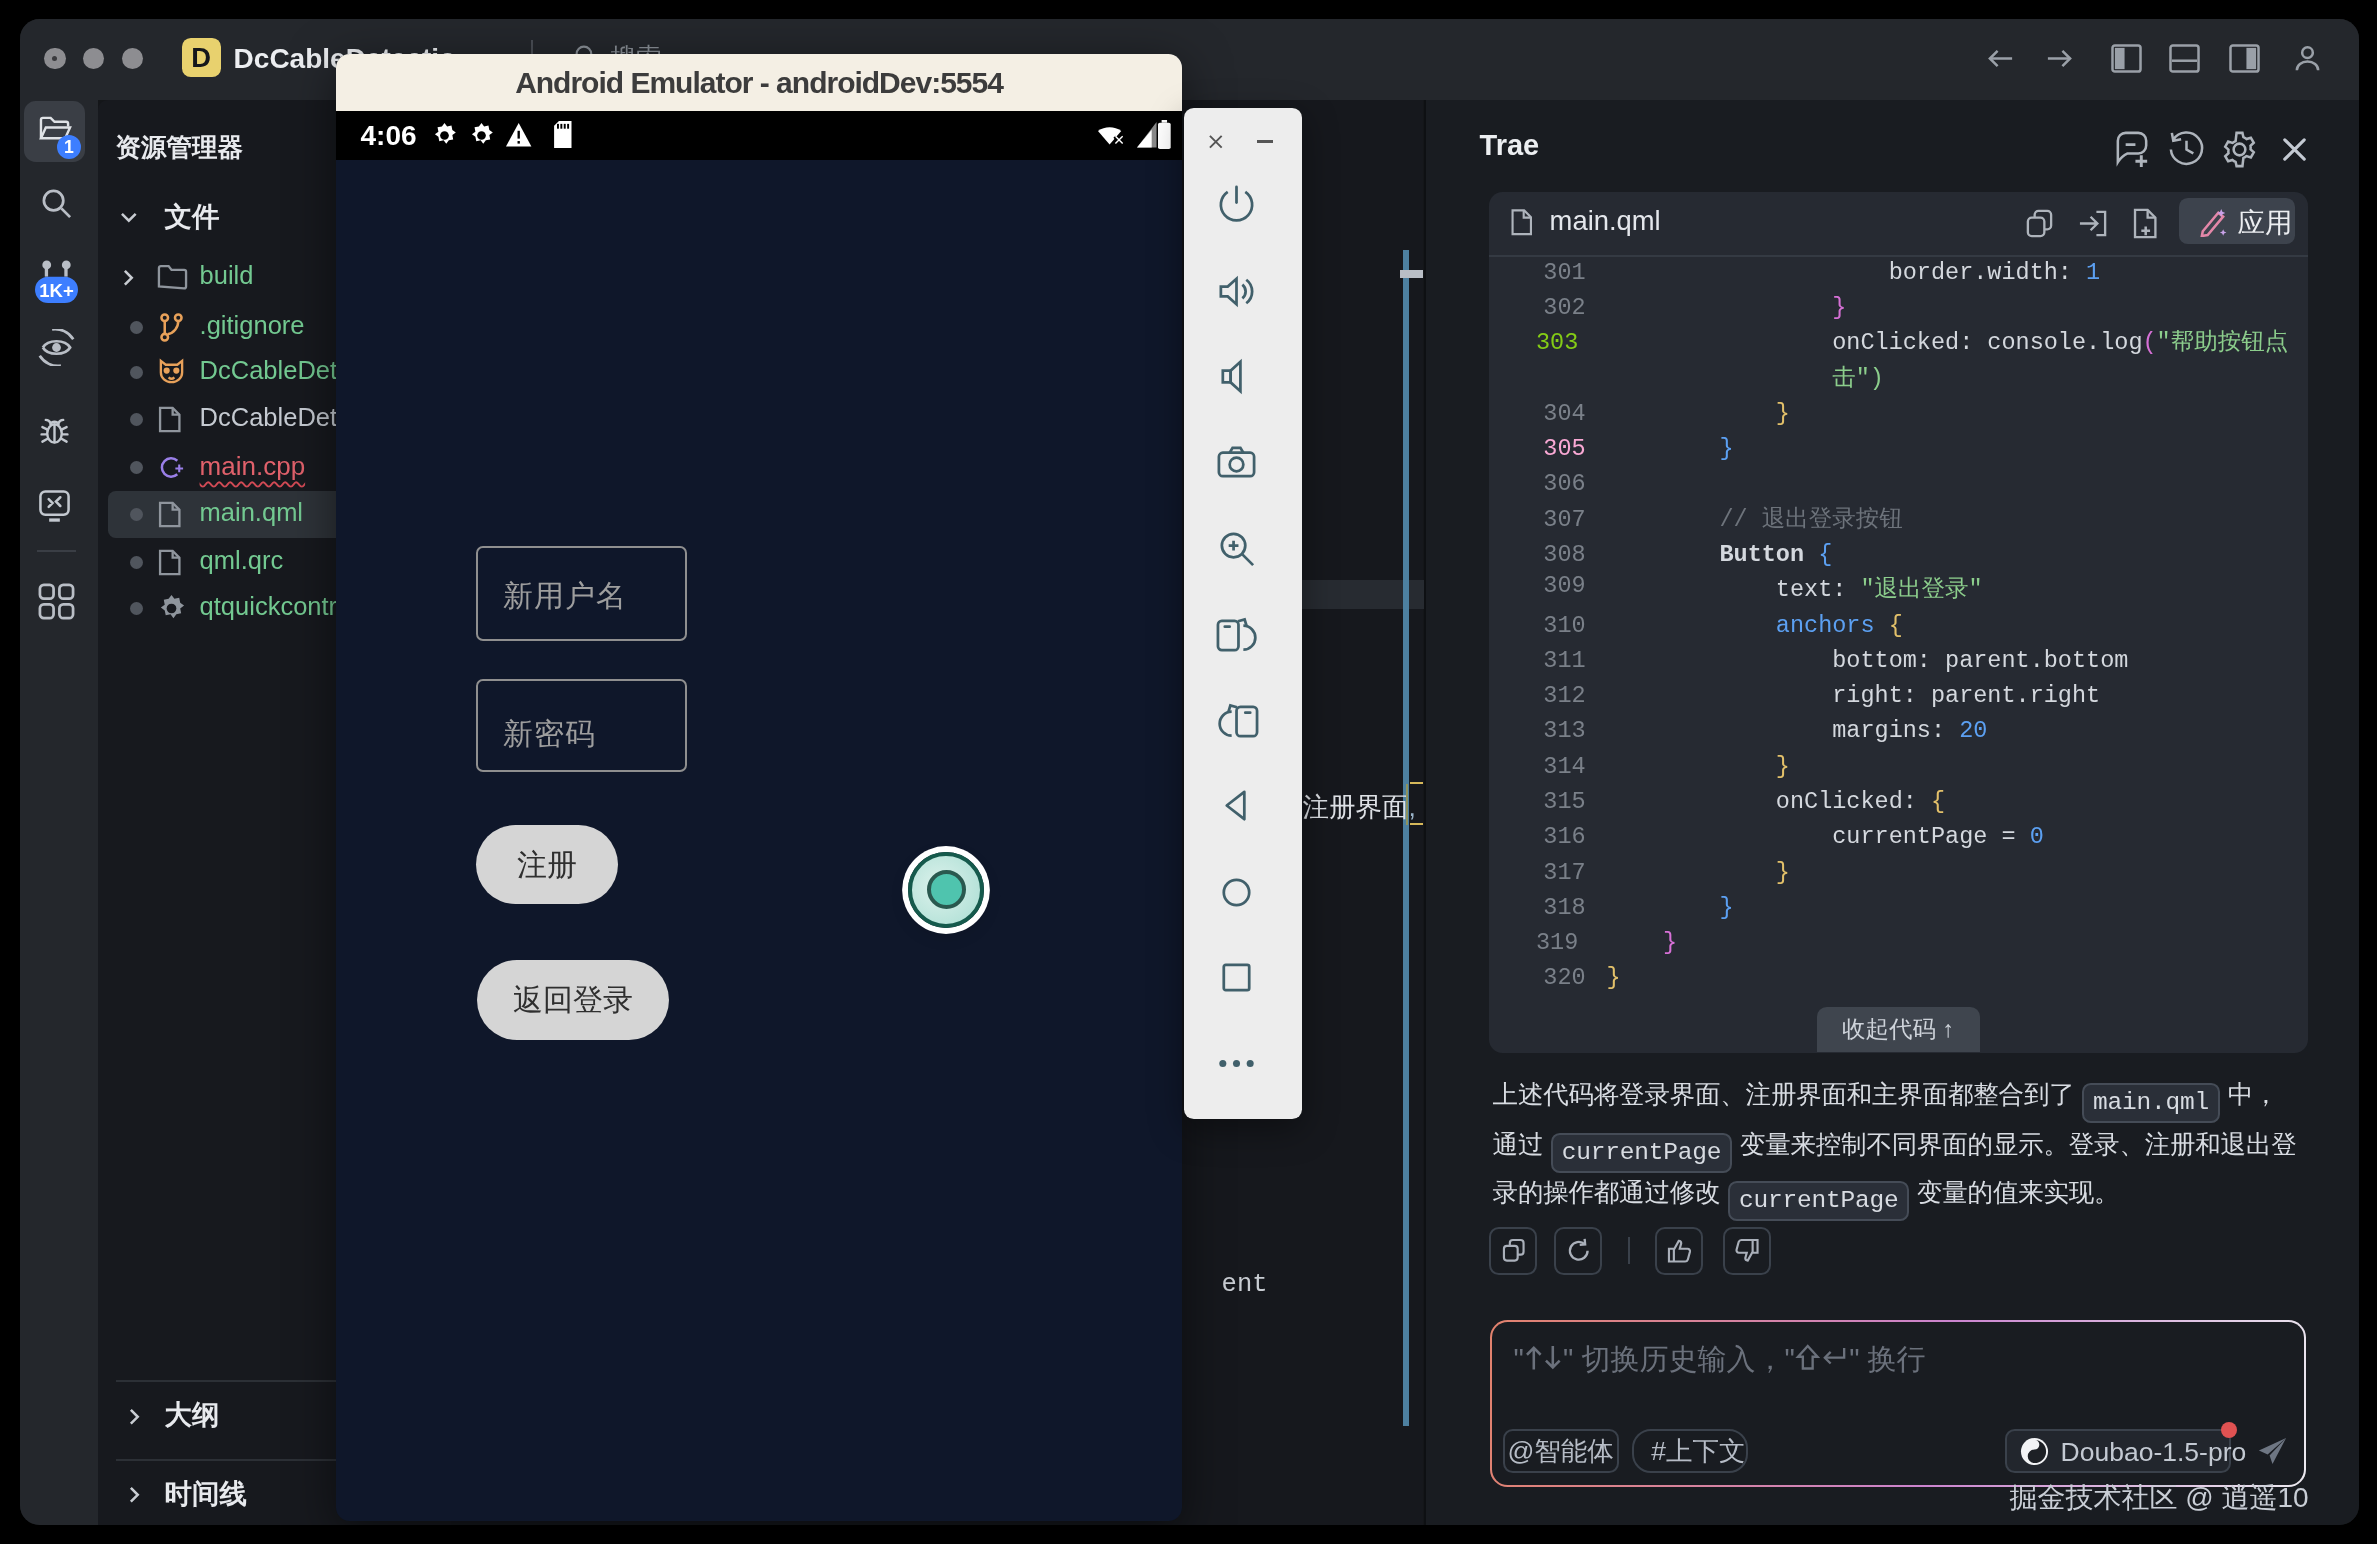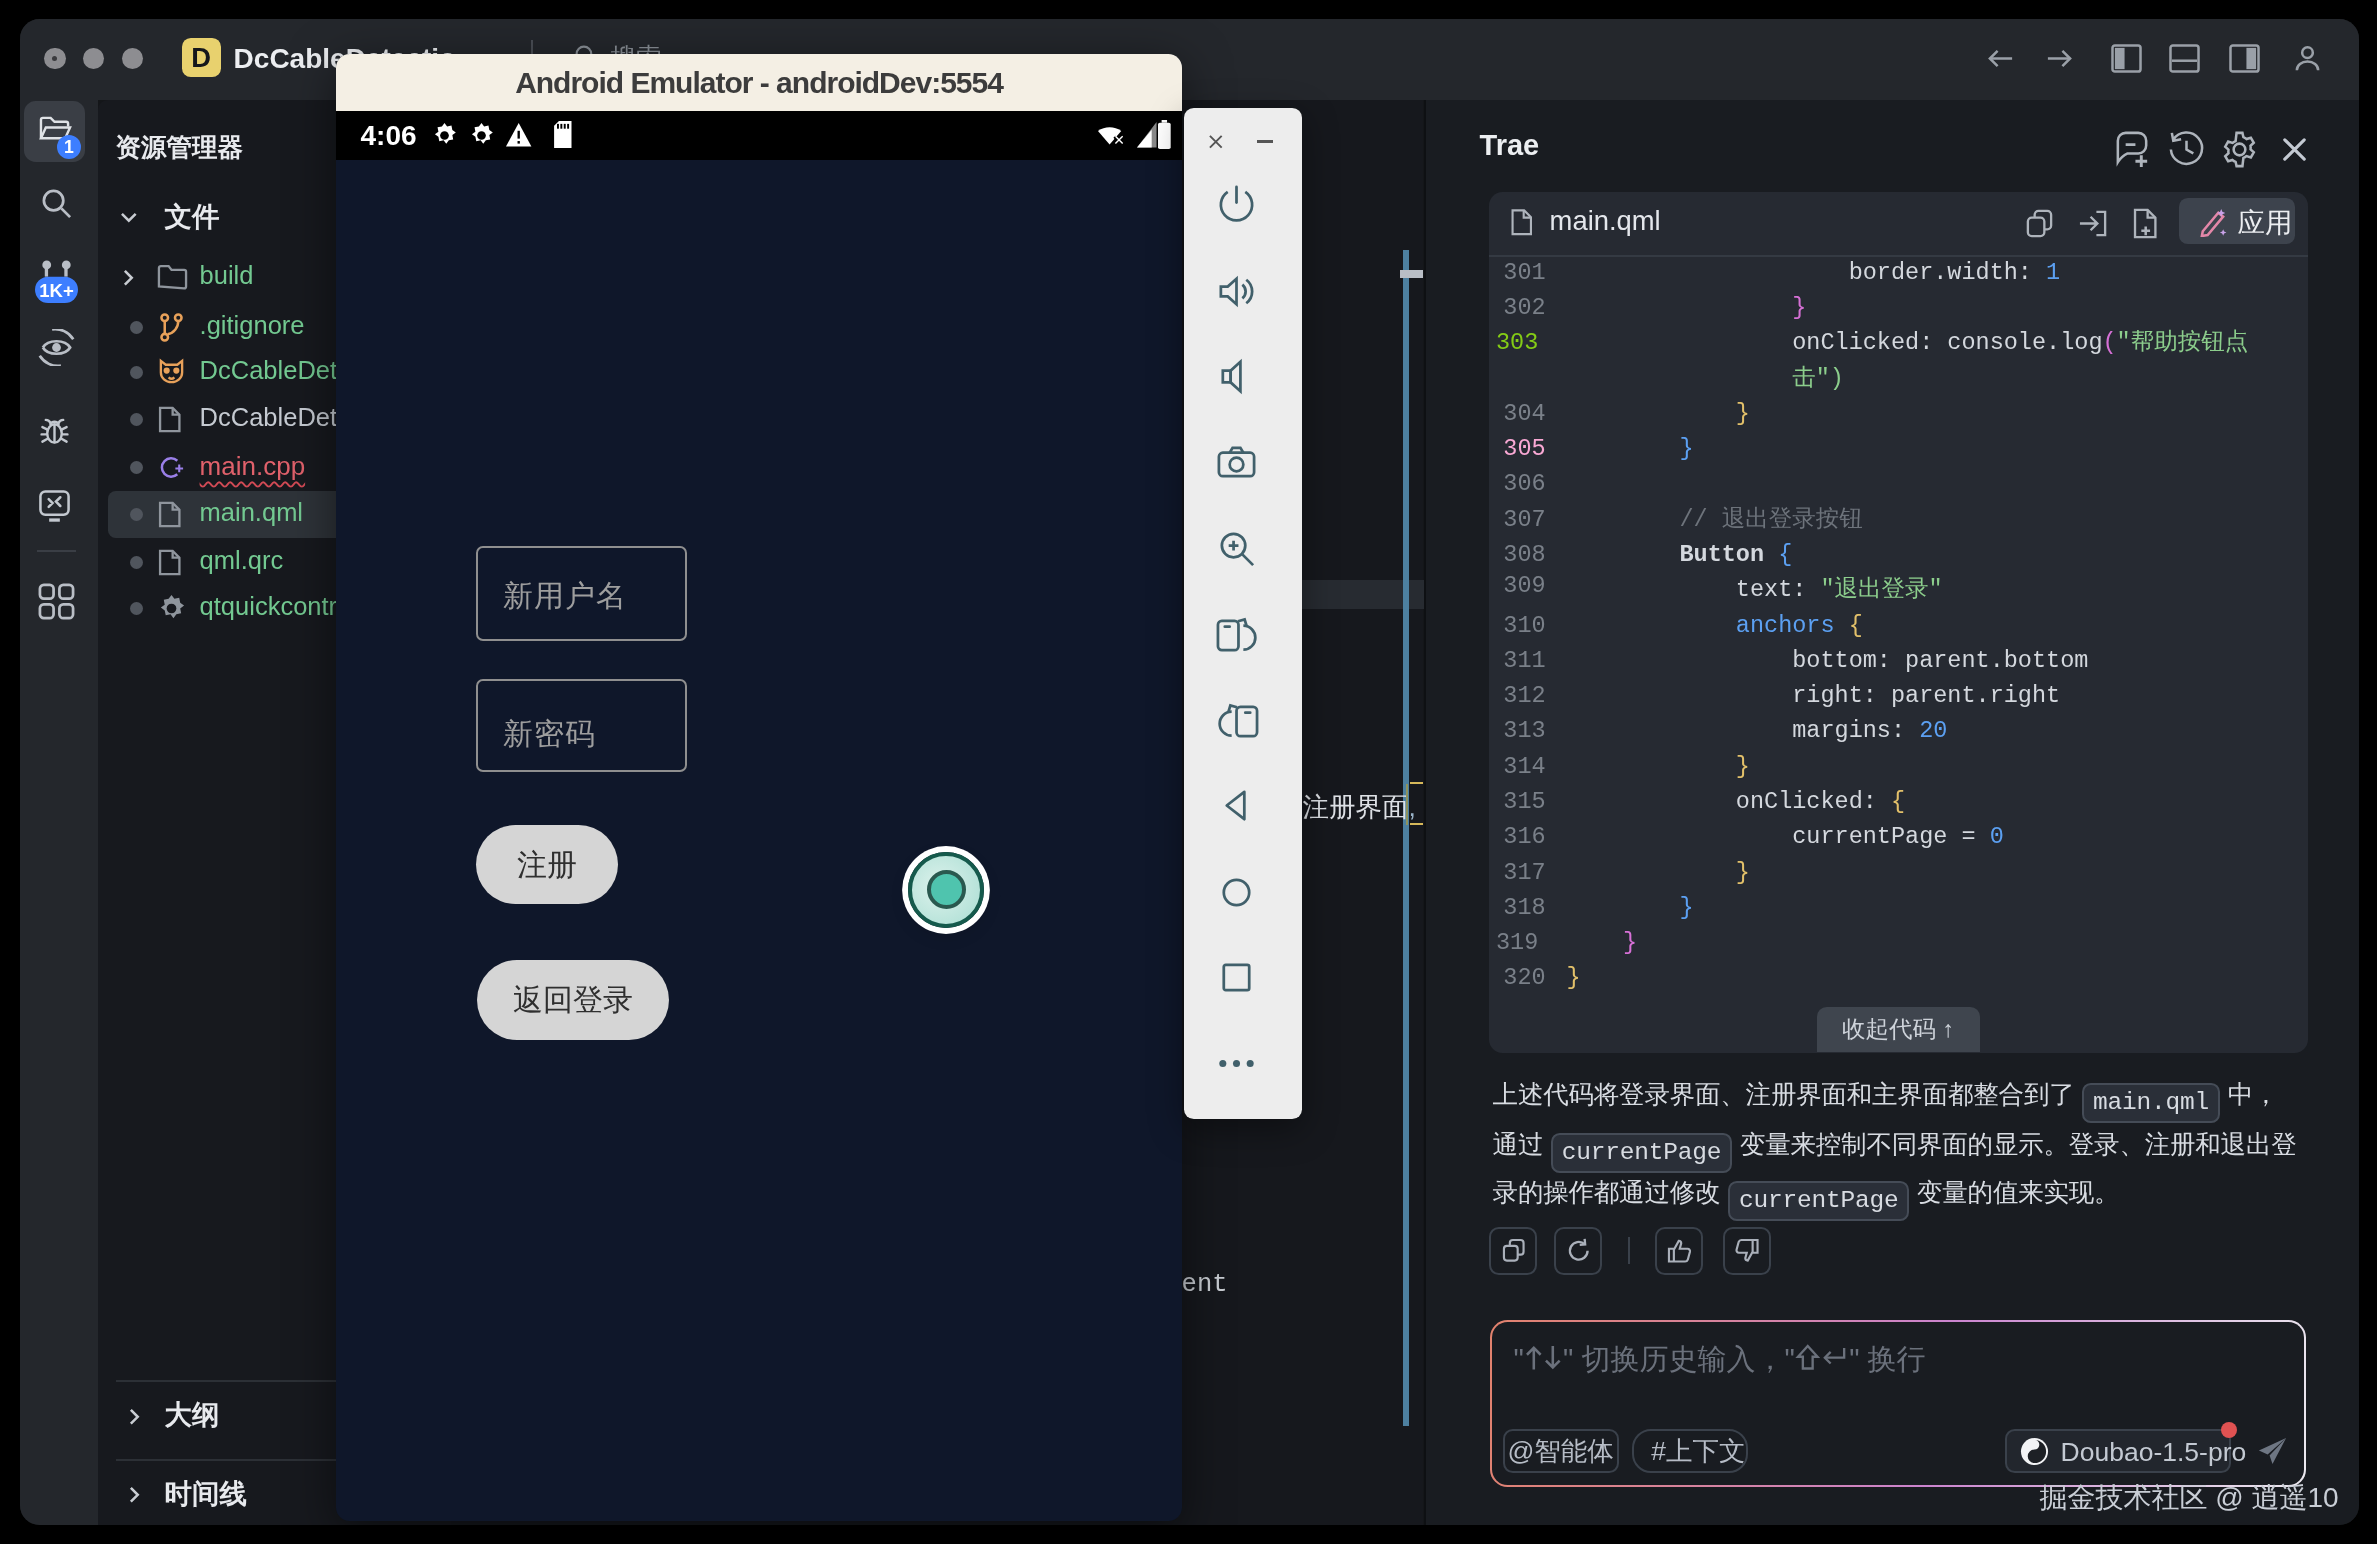--- a/index.html
+++ b/index.html
@@ -1,17 +1,17 @@
 <!DOCTYPE html>
 <html><head><meta charset="utf-8">
 <style>
 html,body{margin:0;padding:0;width:2378px;height:1545px;background:#000;overflow:hidden;
 font-family:"Liberation Sans",sans-serif;}
 .abs{position:absolute;}
-.mono{font-family:"Liberation Mono",monospace;}
+.mono{font-family:"Liberation Mono",monospace;padding-left:40px;}
 svg{display:block}
 #win{left:19.6px;top:18.6px;width:2339px;height:1506px;border-radius:19.6px;background:#141619;overflow:hidden;}
 .w{color:#d4d8de}.bl{color:#5ca0f2}.yl{color:#e2c06a}.pk{color:#d670d6}.gr{color:#8cce8c}.cm{color:#6d737b}
 </style></head>
 <body>
 <div id="win" class="abs">
 <div class="abs" style="left:0;top:0;width:2339px;height:81px;background:#24272c"></div>
 <div class="abs" style="left:24.5px;top:29px;width:21.6px;height:21.6px;border-radius:50%;background:#8d8d91"></div>
 <div class="abs" style="left:32px;top:37px;width:5.9px;height:5.9px;border-radius:50%;background:#3a3a3e"></div>
 <div class="abs" style="left:63px;top:29px;width:21.6px;height:21.6px;border-radius:50%;background:#8d8d91"></div>
@@ -302,21 +302,21 @@
 <div class="abs" style="left:1985px;top:1410px;width:226px;height:44px;border:2px solid #3a414b;border-radius:9.8px;box-sizing:border-box;background:#22262d"></div>
 <svg class="abs" style="left:2000px;top:1418px" width="29" height="29" viewBox="0 0 30 30">
       <circle cx="15" cy="15" r="14" fill="#f2f3f5"></circle>
       <path d="M15 3 a12 12 0 0 1 0 24 a7 7 0 0 1 0 -14 a5 5 0 0 0 0 -10 z" fill="#1d2025"></path>
     </svg>
 <div class="abs" style="left:2041px;top:1418px;font-size:26.5px;color:#c3c9d2">Doubao-1.5-pro</div>
 <div class="abs" style="left:2201px;top:1403px;width:16.7px;height:16.7px;border-radius:50%;background:#e05252"></div>
 <svg class="abs" style="left:2236px;top:1416px" width="33" height="33" viewBox="0 0 34 34" fill="#6e7683">
       <path d="M31 3 L3 16 l9 4 z M31 3 L14 21 l3 9 z M31 3 L14 21 l8-3 z"></path>
     </svg>
-<div class="abs" style="left:1960px;top:1460px;width:359px;font-size:28px;color:#c9ced6;text-align:right">掘金技术社区 @ 逍遥10</div>
+<div class="abs" style="left:1960px;top:1460px;width:359px;font-size:28px;color:#c9ced6;text-align:center">掘金技术社区 @ 逍遥10</div>
 </div>
 <div class="abs" style="left:336px;top:54px;width:846px;height:1467px;border-radius:13.7px;background:#0f172a;box-shadow:0 11.8px 47px rgba(0,0,0,.5);overflow:hidden">
 <div style="position:absolute;left:0;top:0;width:100%;height:57px;background:#f4efe4;text-align:center;font-size:30px;font-weight:700;color:#3c3c3c;line-height:57px;letter-spacing:-1px">Android Emulator - androidDev:5554</div>
 <div style="position:absolute;left:0;top:57px;width:100%;height:49px;background:#000"></div>
 <div style="position:absolute;left:24.5px;top:66px;font-size:28px;font-weight:700;color:#fff">4:06</div>
 <svg style="position:absolute;left:94px;top:67px" width="29" height="29" viewBox="0 0 30 30" fill="#fff">
       <path d="M15 2 l2.7 3.6 4.5-.9 .9 4.5 3.6 2.7 -3.6 2.7 .9 4.5 -4.5.9 -2.7 3.6 -2.7-3.6 -4.5.9 -.9-4.5 -3.6-2.7 3.6-2.7 -.9-4.5 4.5-.9 z"></path>
       <circle cx="15" cy="15" r="4.5" fill="#000"></circle>
     </svg>
 <svg style="position:absolute;left:131px;top:67px" width="29" height="29" viewBox="0 0 30 30" fill="#fff">

